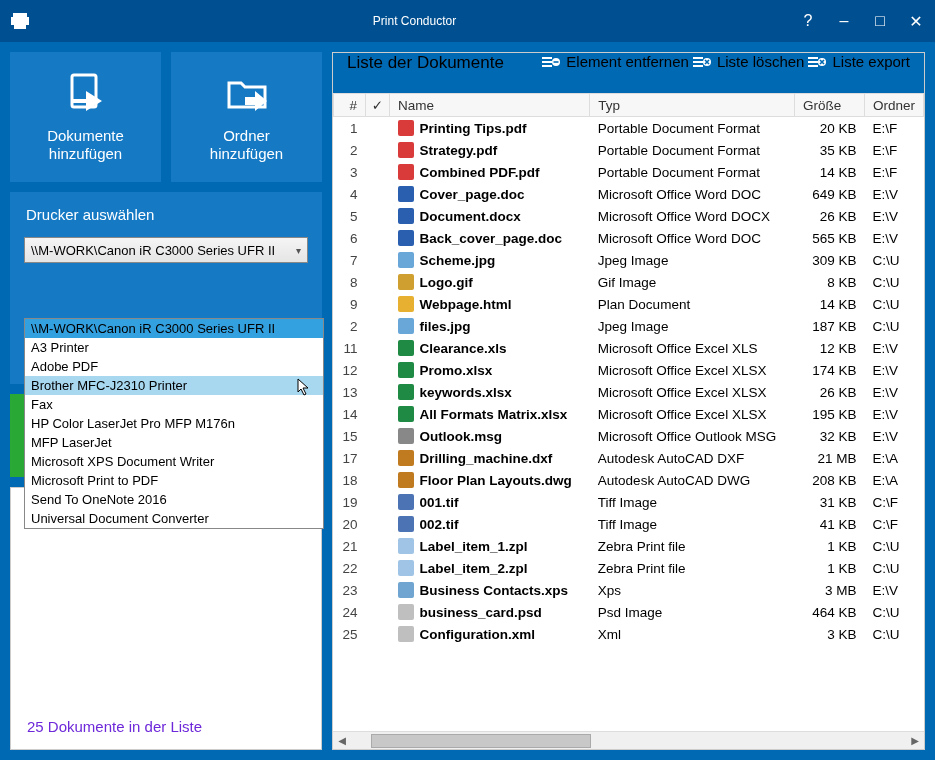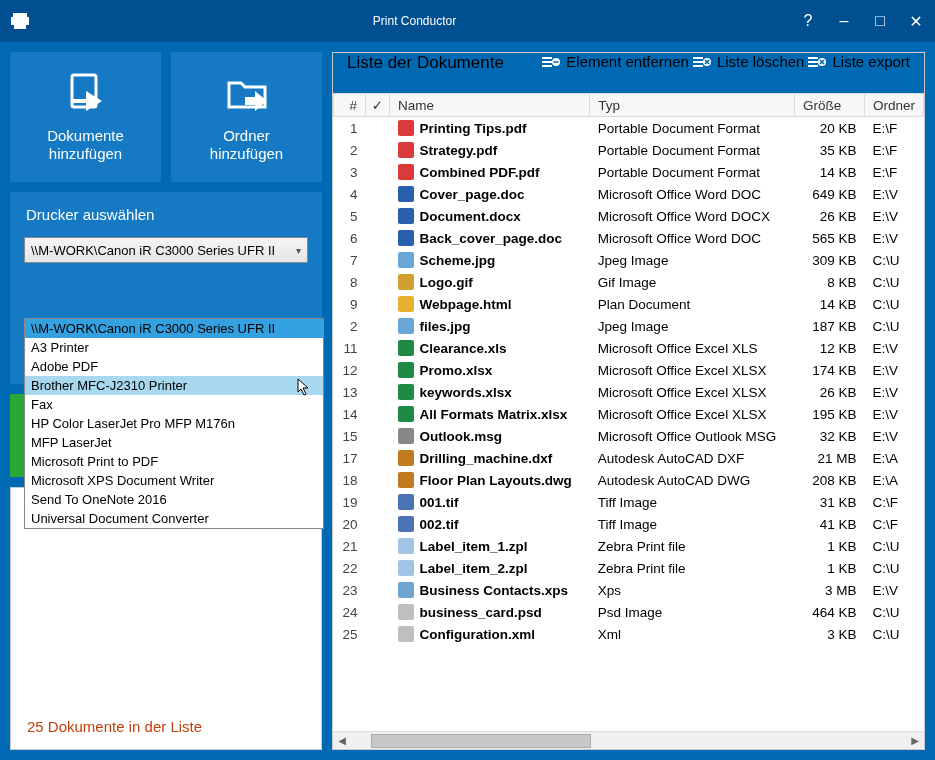--- a/index.html
+++ b/index.html
@@ -28,21 +28,21 @@
 .select .chev { font-size:10px; color:#555; }
 
 .printer-dropdown { position:absolute; top:266px; left:14px; width:300px; background:#fff; border:1px solid #888; z-index:50; }
 .printer-dropdown .opt { font-size:13px; padding:2px 6px; color:#000; cursor:pointer; position:relative; }
 .printer-dropdown .opt.selected { background:#33a0e0; color:#000; }
 .printer-dropdown .opt.hover { background:#a8d8f0; color:#000; }
 .cursor-arrow { position:absolute; right:12px; top:2px; font-size:14px; pointer-events:none; }
 
 .green-box { background:#2aa836; height:83px; }
 
-.status-box { background:#fff; border:1px solid #ccc; flex:1; padding:14px 16px; color:#c2410c; font-size:15px; display:flex; flex-direction:column; justify-content:space-between; }
+.status-box { background:#fff; border:1px solid #ccc; flex:1; padding:14px 16px; color:#6d28d9; font-size:15px; display:flex; flex-direction:column; justify-content:space-between; }
 
 .right { flex:1; display:flex; flex-direction:column; background:#fff; border:1px solid #ccc; min-width:0; }
 .list-header { background:#0069b4; color:#000000; height:40px; display:flex; align-items:flex-start; padding:0 14px; gap:4px; font-size:15px; }
 .list-header .title { font-size:17px; margin-right:auto; }
 .list-header .action { display:flex; align-items:center; gap:6px; cursor:pointer; white-space:nowrap; }
 
 .table-wrap { flex:1; overflow:auto; }
 table { border-collapse:collapse; width:100%; font-size:13.5px; }
 thead th { background:#f7f7f7; border:1px solid #ddd; text-align:left; font-weight:400; padding:3px 8px; color:#333; position:sticky; top:0; }
 thead th.num { text-align:right; width:32px; }
@@ -124,22 +124,22 @@
           <div class="opt">A3 Printer</div>
           <div class="opt">Adobe PDF</div>
           <div class="opt hover">Brother MFC-J2310 Printer<span class="cursor-arrow">
               <svg width="14" height="18" viewBox="0 0 14 18">
                 <path d="M1 1 L1 14 L4 11 L7 17 L9 16 L6 10 L11 10 Z" fill="#fff" stroke="#000" stroke-width="1"></path>
               </svg>
             </span></div>
           <div class="opt">Fax</div>
           <div class="opt">HP Color LaserJet Pro MFP M176n</div>
           <div class="opt">MFP LaserJet</div>
+          <div class="opt">Microsoft XPS Document Writer</div>
           <div class="opt">Microsoft Print to PDF</div>
-          <div class="opt">Microsoft XPS Document Writer</div>
           <div class="opt">Send To OneNote 2016</div>
           <div class="opt">Universal Document Converter</div>
         </div>
 
       <div class="green-box"></div>
 
       <div class="status-box">
         <div>Bereit zum Drucken</div>
         <div>25 Dokumente in der Liste</div>
       </div>

